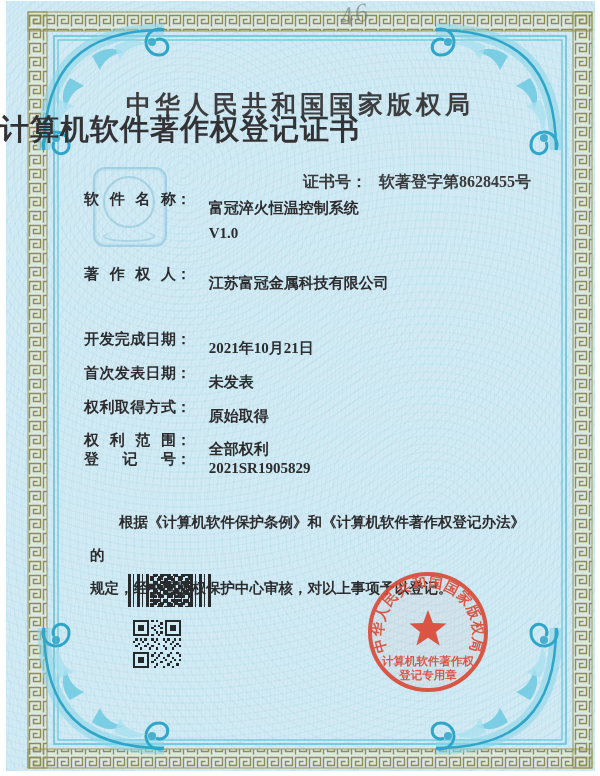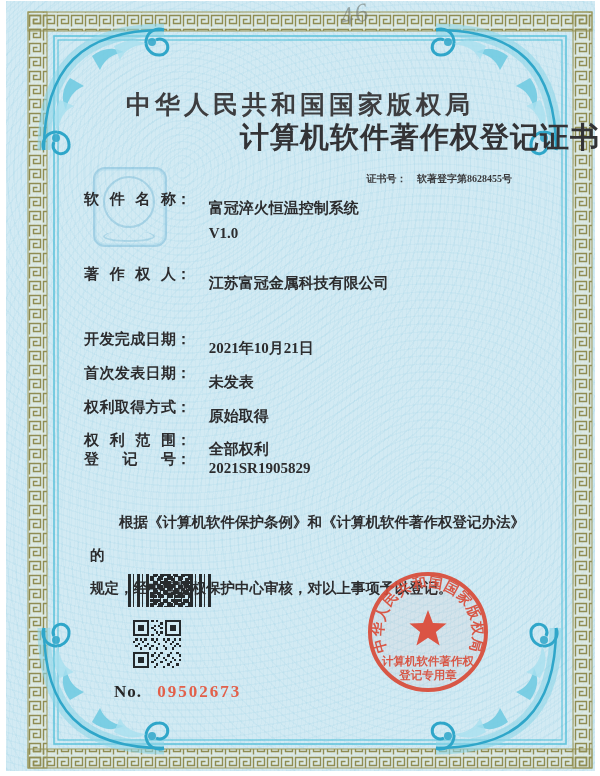--- a/index.html
+++ b/index.html
@@ -10,23 +10,23 @@
         background-image:
           repeating-radial-gradient(circle at 30% 22%, rgba(125,195,220,0.10) 0 1.5px, rgba(125,195,220,0) 1.5px 7px),
           repeating-radial-gradient(circle at 72% 68%, rgba(125,195,220,0.09) 0 1.5px, rgba(125,195,220,0) 1.5px 8px),
           repeating-linear-gradient(93deg, rgba(140,200,225,0.10) 0 1px, rgba(140,200,225,0) 1px 4px);}
   .frame-svg{position:absolute;left:0;top:0;}
   
   .handwriting{position:absolute;left:340px;top:0px;font-size:26px;font-style:italic;
         color:rgba(105,112,104,0.55);transform:rotate(-14deg);letter-spacing:2px;}
   .authority{position:absolute;left:0;top:88px;width:100%;text-align:center;
         font-size:25px;font-weight:bold;letter-spacing:4px;color:#3d3d3f;margin:0;}
-  .cert-title{position:absolute;left:0;top:118px;width:100%;text-align:right;
+  .cert-title{position:absolute;left:0;top:110px;width:100%;text-align:left;
         font-size:29px;font-weight:bold;letter-spacing:1px;color:#333336;margin:0;}
-  .cert-no{position:absolute;top:172px;right:88px;font-size:10px;font-weight:bold;color:#3a3a3c;}
+  .cert-no{position:absolute;top:172px;right:69px;font-size:16px;font-weight:bold;color:#3a3a3c;}
   .cert-no .val{margin-left:8px;}
   .field{position:absolute;left:84px;font-size:15px;font-weight:bold;color:#2c2c2e;white-space:nowrap;}
   .flabel{display:inline-block;width:92px;text-align:justify;text-align-last:justify;vertical-align:top;}
   .fcolon{vertical-align:top;}
   .fvalue{display:inline-block;margin-left:14px;vertical-align:top;line-height:1.65;margin-top:6px;}
   .statement{position:absolute;left:82px;top:498px;width:446px;margin:8px;
         font-size:14.5px;font-weight:bold;color:#2c2c2e;line-height:33px;}
   .statement .l1{display:block;text-indent:2em;}
   .statement .l2{display:block;}
   
@@ -171,24 +171,20 @@
         <rect x="1" y="15" width="5" height="5"></rect>
     </g>
     <g fill="#23282b">
       <rect x="2" y="2" width="3" height="3"></rect>
         <rect x="16" y="2" width="3" height="3"></rect>
         <rect x="2" y="16" width="3" height="3"></rect>
       <path d="M8 0h1v1h-1zM10 0h1v1h-1zM12 1h1v1h-1zM9 2h1v1h-1zM11 2h1v1h-1zM8 3h1v1h-1zM12 3h1v1h-1zM9 4h1v1h-1zM10 5h1v1h-1zM12 5h1v1h-1zM8 6h1v1h-1zM11 6h1v1h-1zM1 8h1v1h-1zM3 8h1v1h-1zM5 8h1v1h-1zM8 8h1v1h-1zM10 8h1v1h-1zM13 8h1v1h-1zM15 8h1v1h-1zM18 8h1v1h-1zM20 8h1v1h-1zM0 9h1v1h-1zM4 9h1v1h-1zM9 9h1v1h-1zM14 9h1v1h-1zM17 9h1v1h-1zM2 10h1v1h-1zM6 10h1v1h-1zM11 10h1v1h-1zM16 10h1v1h-1zM19 10h1v1h-1zM1 11h1v1h-1zM5 11h1v1h-1zM8 11h1v1h-1zM13 11h1v1h-1zM18 11h1v1h-1zM20 11h1v1h-1zM3 12h1v1h-1zM7 12h1v1h-1zM10 12h1v1h-1zM14 12h1v1h-1zM17 12h1v1h-1zM9 14h1v1h-1zM12 14h1v1h-1zM16 14h1v1h-1zM19 14h1v1h-1zM8 15h1v1h-1zM11 15h1v1h-1zM15 15h1v1h-1zM20 15h1v1h-1zM10 16h1v1h-1zM13 16h1v1h-1zM17 16h1v1h-1zM9 17h1v1h-1zM14 17h1v1h-1zM18 17h1v1h-1zM20 17h1v1h-1zM8 18h1v1h-1zM12 18h1v1h-1zM16 18h1v1h-1zM10 19h1v1h-1zM15 19h1v1h-1zM19 19h1v1h-1zM9 20h1v1h-1zM13 20h1v1h-1zM17 20h1v1h-1z"></path>
     </g>
   </svg>
 
-  <div class="no-line">
-    <span>No.</span>
-    <span class="num">09502673</span>
-  </div>
 
   <svg class="seal-svg" width="128" height="128" viewBox="0 0 128 128">
     <defs>
       <path id="sealArc" d="M21.7,79.4 A45,45 0 1 1 106.3,79.4" fill="none"></path>
     </defs>
     <circle cx="64" cy="64" r="58" fill="rgba(233,92,70,0.05)" stroke="#d94b38" stroke-width="4"></circle>
     <text font-size="14" font-weight="bold" fill="#d94b38" letter-spacing="1">
       <textPath href="#sealArc" startOffset="50%" text-anchor="middle">中华人民共和国国家版权局</textPath>
     </text>
     <polygon fill="#dc4836" points="64,42 68.9,54.9 82.6,55.5 71.9,64.1 75.6,77.4 64,69.8 52.4,77.4 56.1,64.1 45.4,55.5 59.1,54.9"></polygon>

